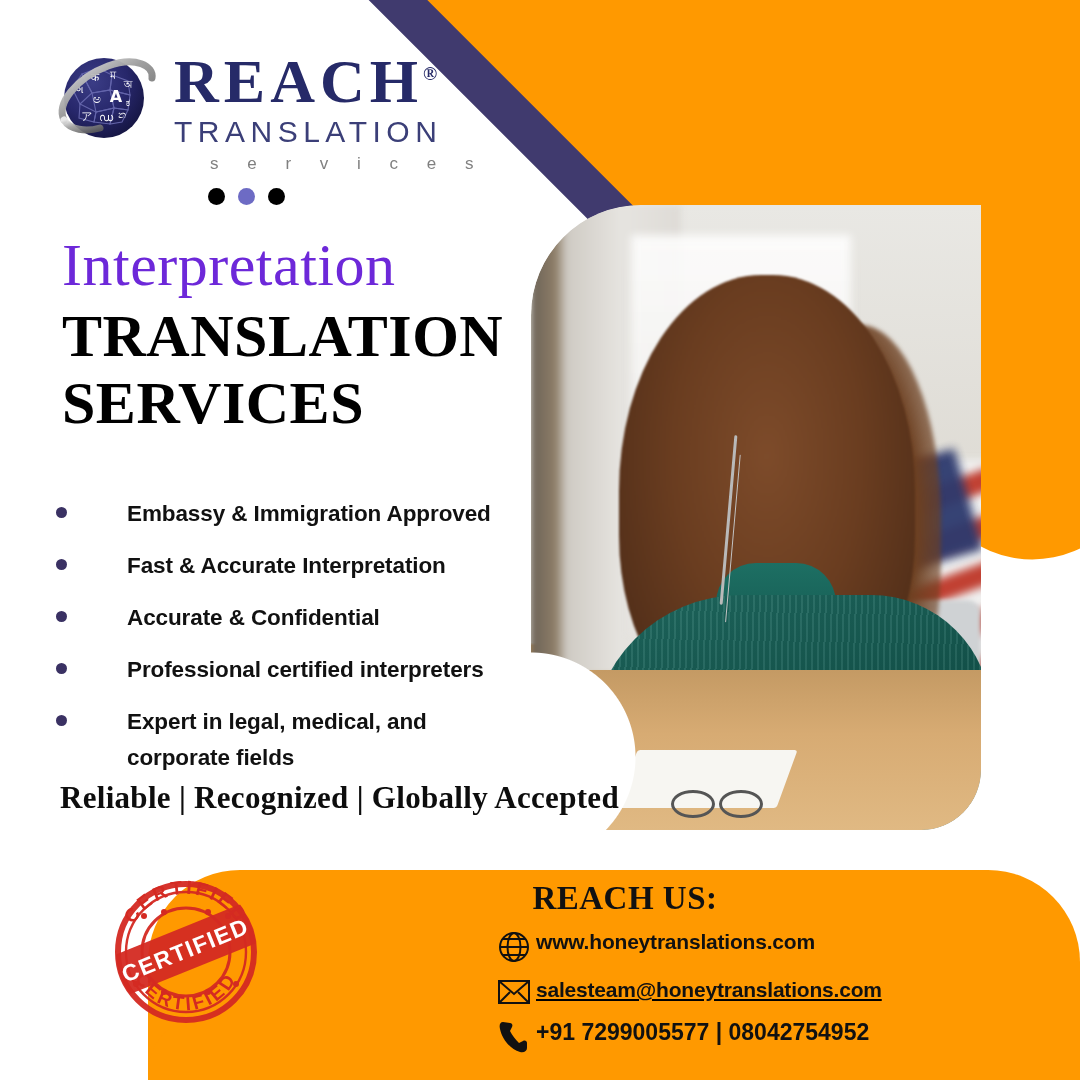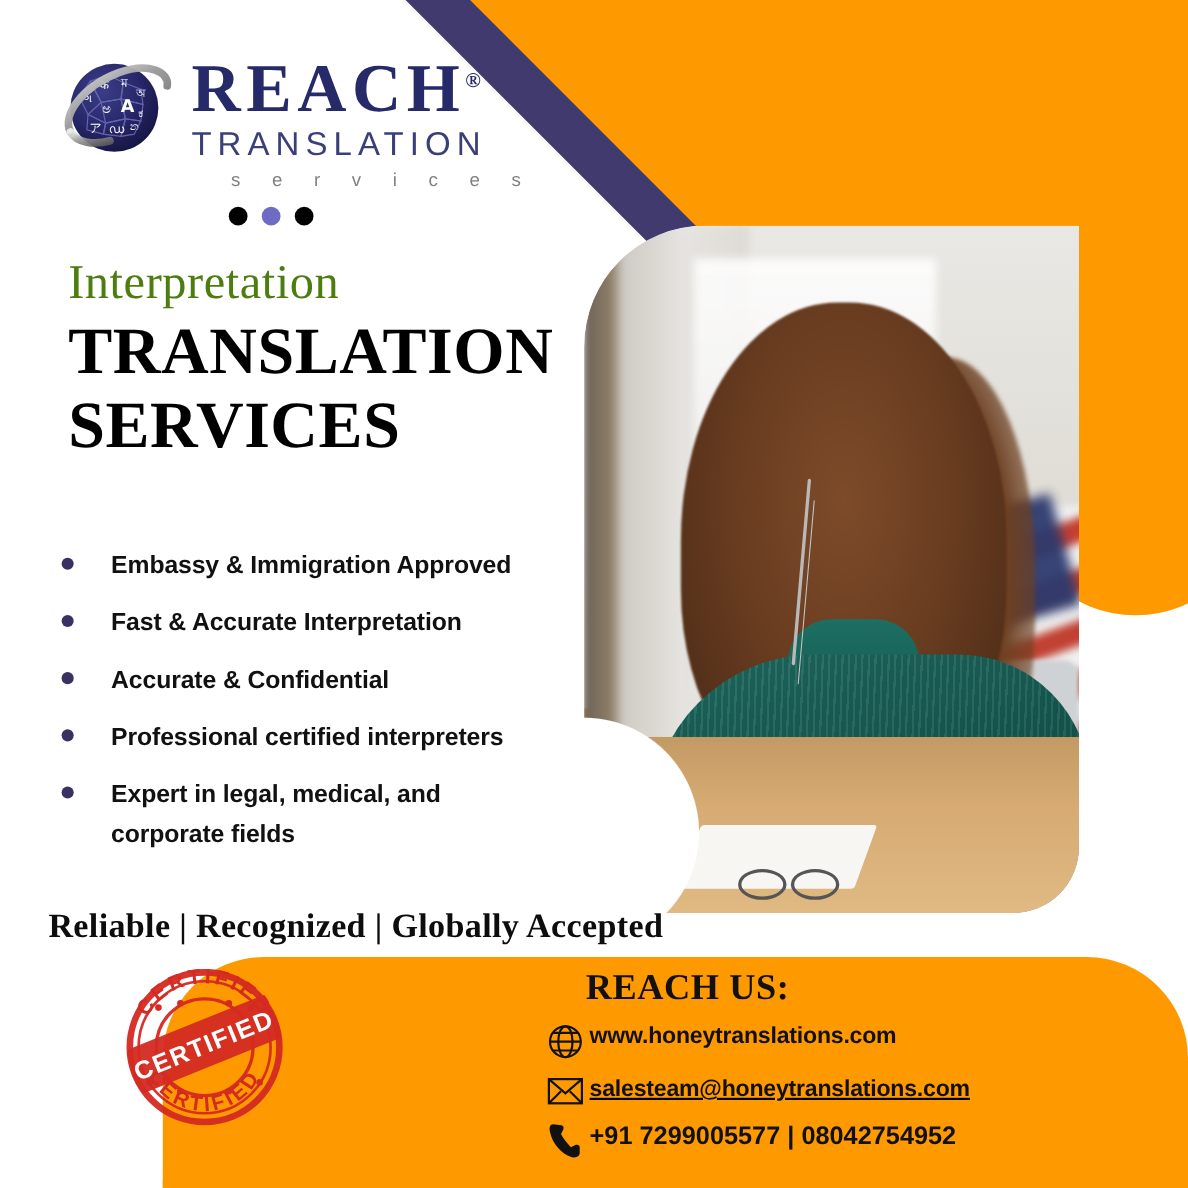--- a/index.html
+++ b/index.html
@@ -79,63 +79,62 @@
     padding-left:36px;
     line-height:1;
   }
   .dots { position:absolute; left:208px; top:188px; display:flex; gap:13px; z-index:6; }
   .dot { width:17px; height:17px; border-radius:50%; }
 
   
   .headline { position:absolute; left:62px; top:234px; z-index:6; }
   .h-script {
     font-family:"Liberation Serif", serif;
-    font-size:44px;
+    font-size:60px;
     font-weight:normal;
-    color:#4d7c0f;
+    color:#6d28d9;
     line-height:1.05;
     letter-spacing:0.5px;
   }
   .h-bold {
     font-family:"Liberation Serif", serif;
     font-weight:bold;
     font-size:60px;
     color:#000;
     line-height:1.12;
     letter-spacing:0.5px;
     margin-top:6px;
   }
 
   
   .bullets { position:absolute; left:56px; top:496px; z-index:6; width:470px; }
-  .bullet-row { display:flex; align-items:flex-start; margin-bottom:16px; }
+  .bullet-row { display:flex; align-items:flex-start; margin-bottom:16px;gap:26px; }
   .bullet-dot {
     width:11px; height:11px; border-radius:50%;
     background:var(--bulletcolor);
     flex:0 0 auto;
     margin-top:11px;
   }
   .bullet-text {
     margin-left:34px;
     font-size:22.5px;
     font-weight:bold;
     color:#111;
     line-height:1.6;
     letter-spacing:-0.1px;
   }
 
   
   .tagline {
-    position:absolute; left:44px; top:780px; z-index:7;
+    position:absolute; left:60px; top:780px; z-index:7;
     font-family:"Liberation Serif", serif;
     font-weight:bold;
     font-size:31px;
     color:#0d0d0d;
     letter-spacing:0.3px;
-    margin-top:44px;
   }
 
   
   .photo-wrap {
     position:absolute; left:531px; top:205px;
     width:450px; height:625px;
     z-index:4;
   }
   .photo {
     position:absolute; inset:0;

